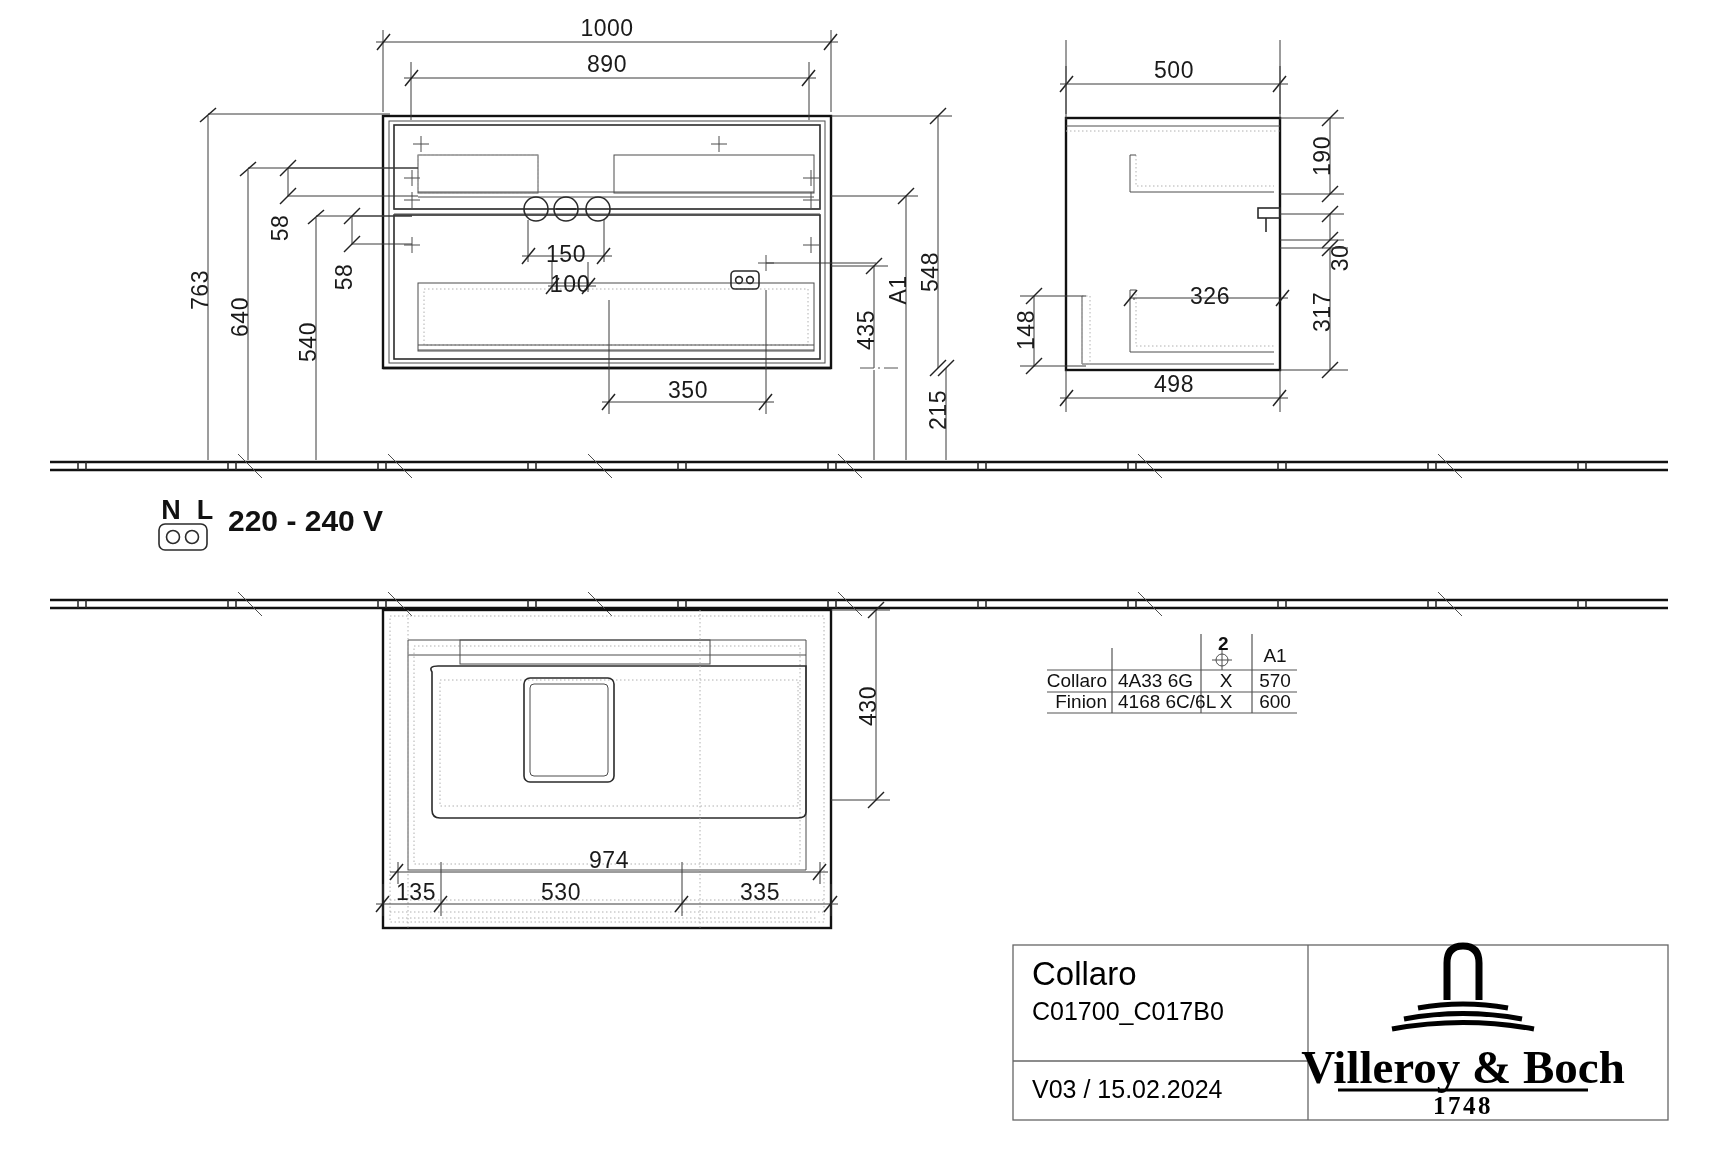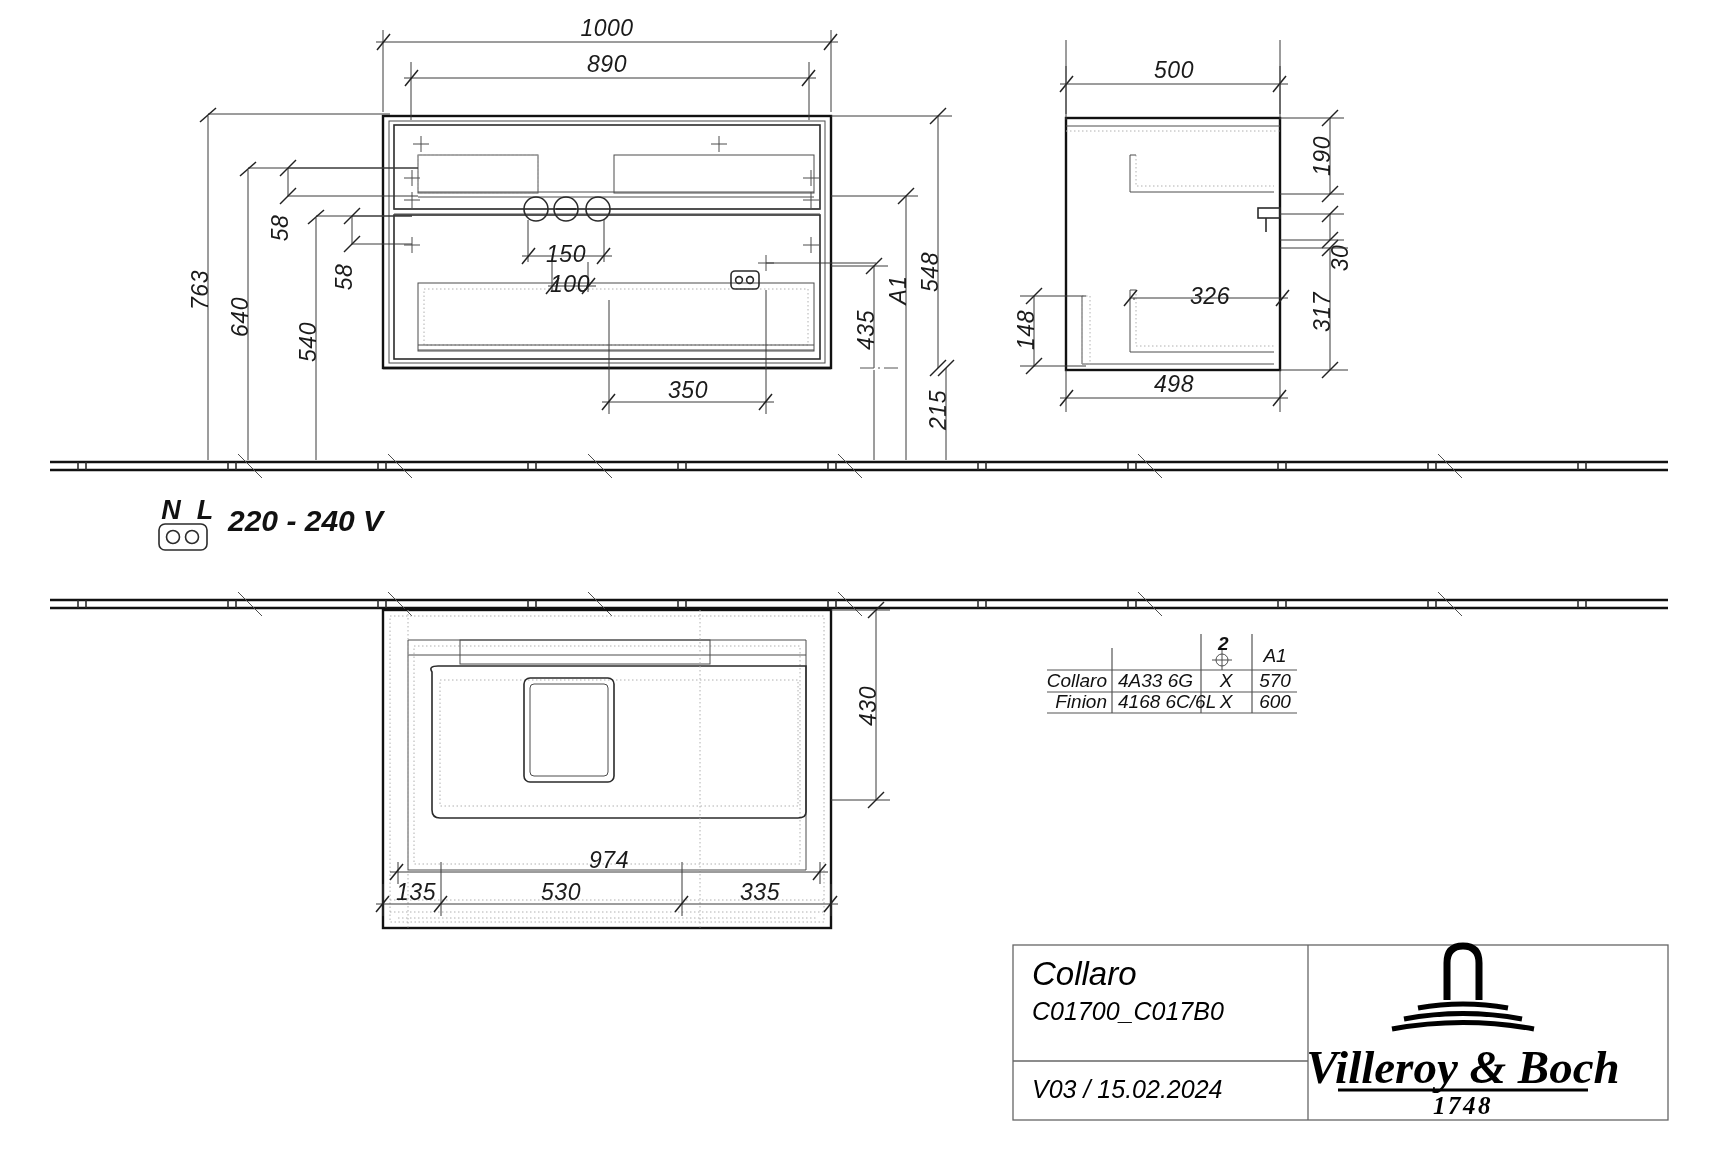--- a/index.html
+++ b/index.html
@@ -12,21 +12,20 @@
     height: 1166px;
     font-family: "Liberation Sans", sans-serif;
     overflow: hidden;
     position: relative;
   }
   #sheet {
     position: absolute;
     left: 0; top: 0;
     width: 1718px;
     height: 1166px;
-    font-style: italic;
   }
   svg.drawing {
     position: absolute;
     left: 0; top: 0;
     width: 1718px;
     height: 1166px;
   }
   .dimtext {
     font-family: "Liberation Sans", sans-serif;
     font-size: 23px;

